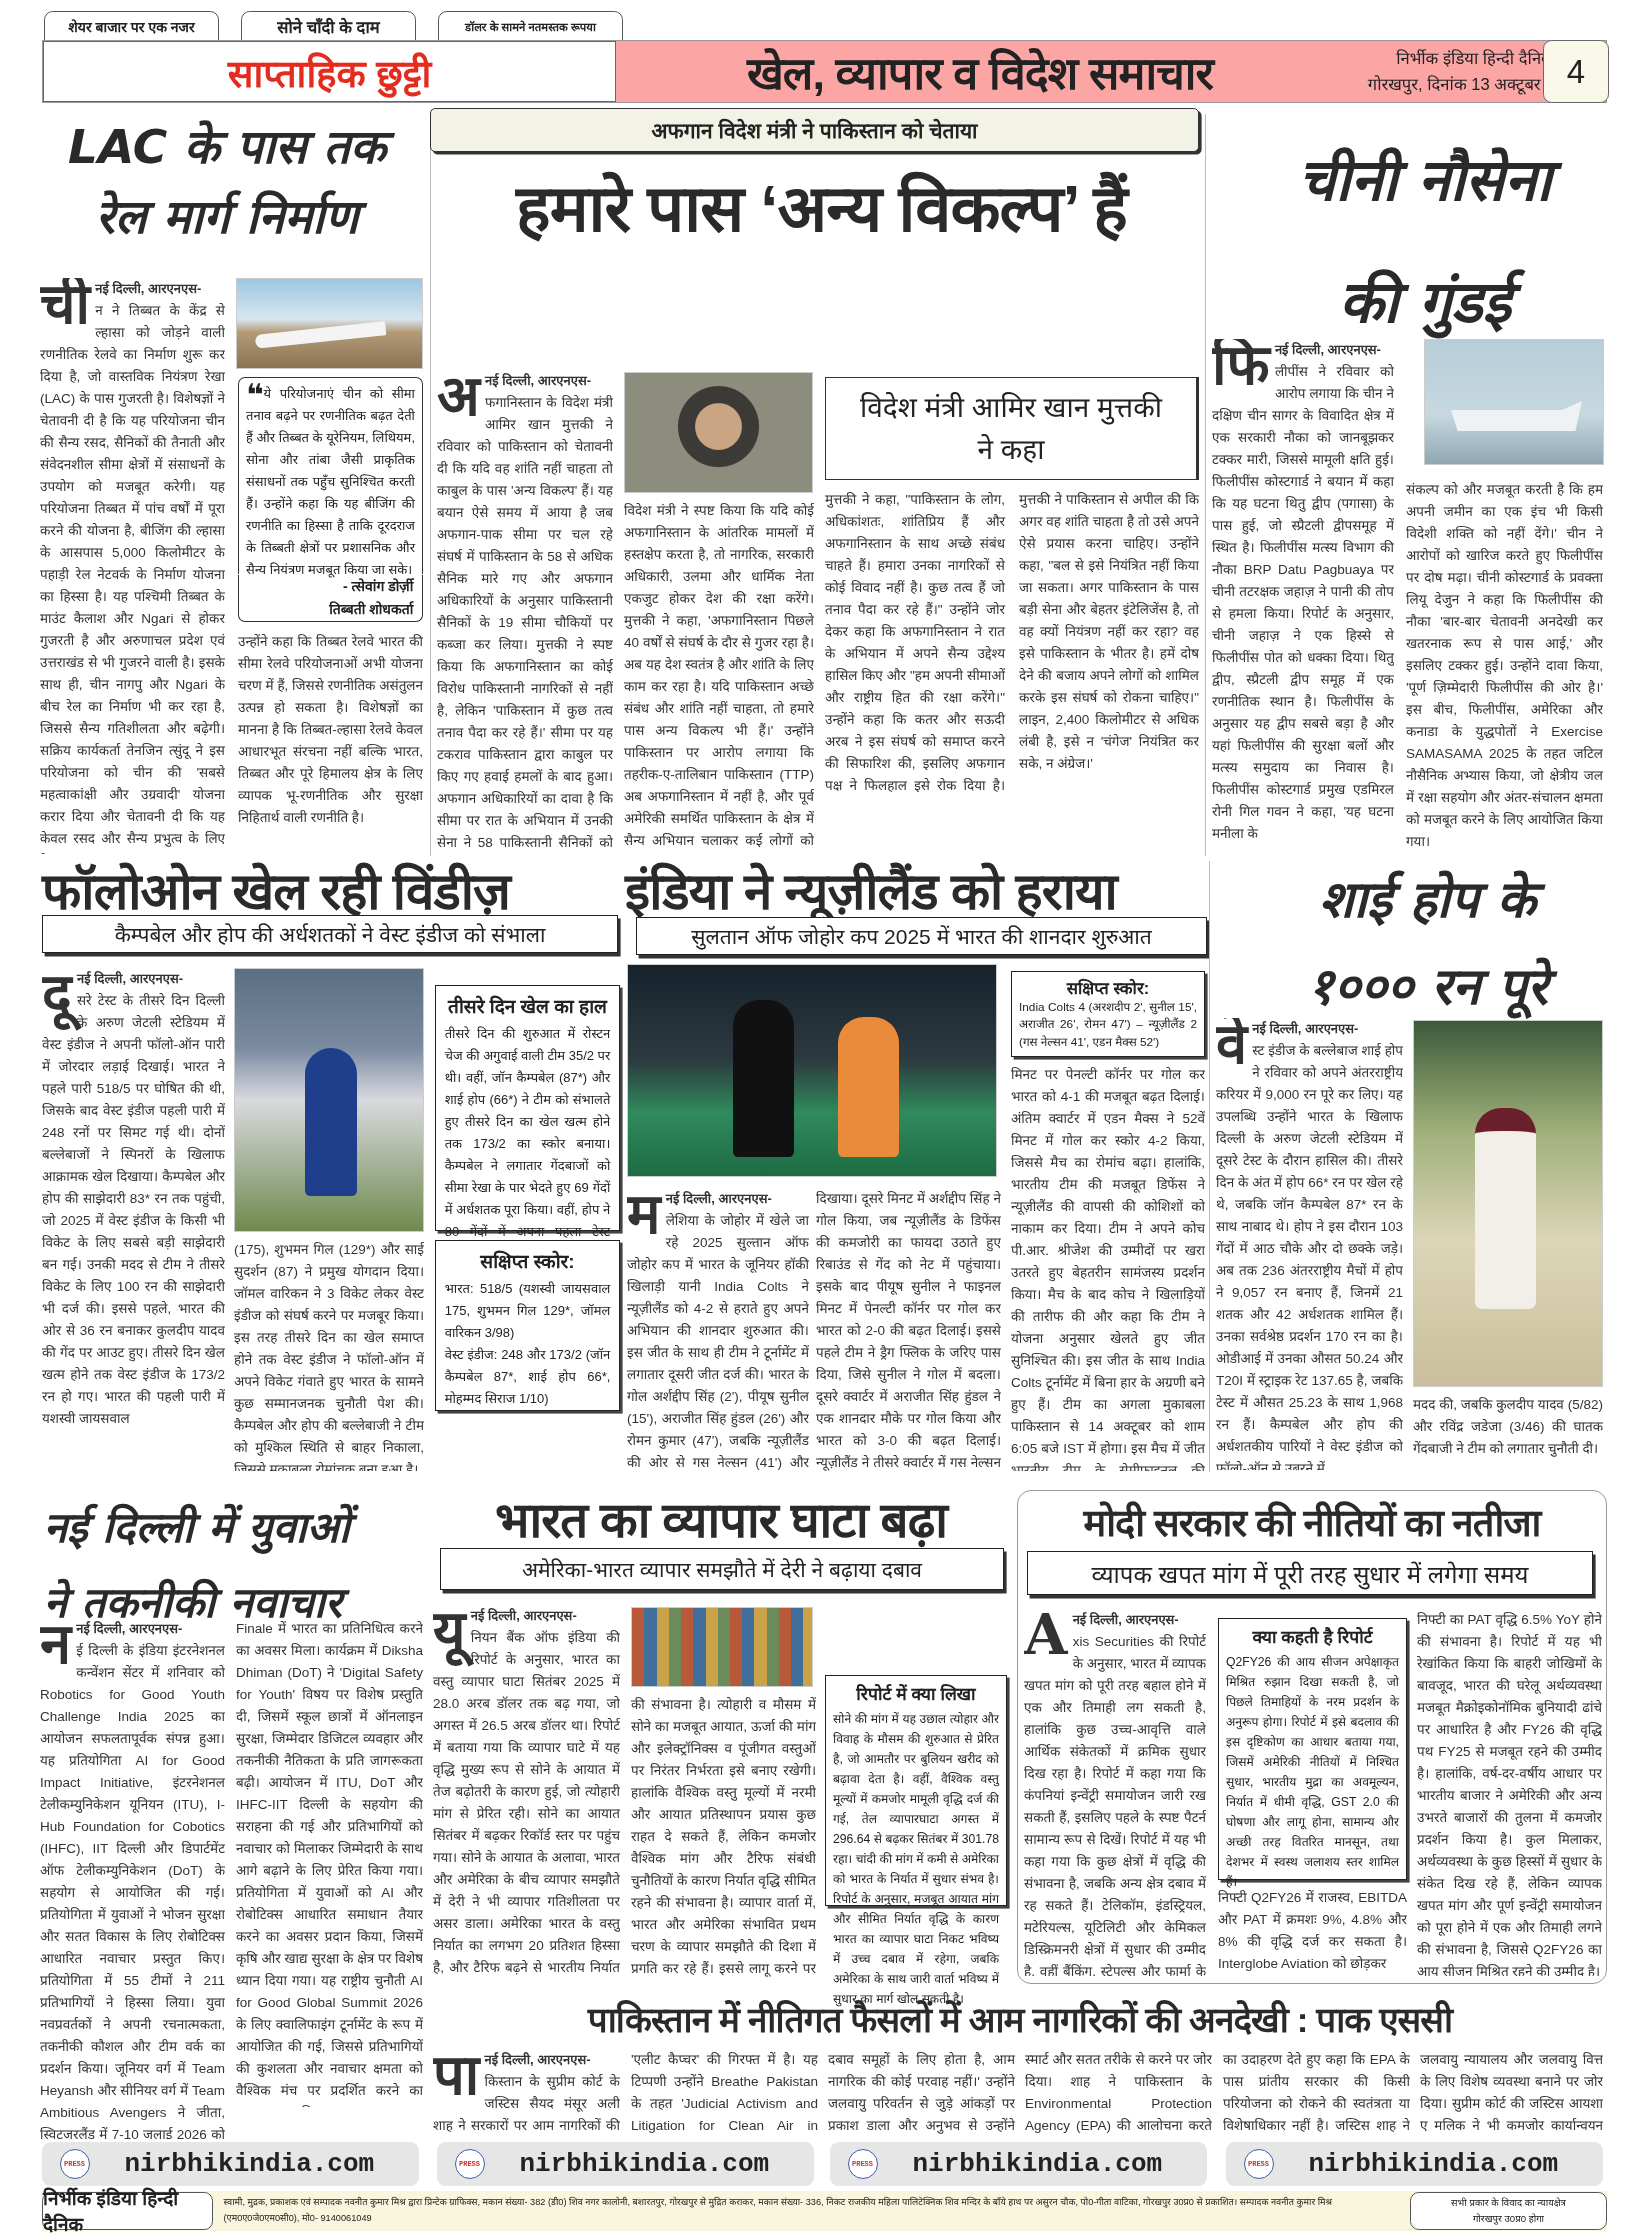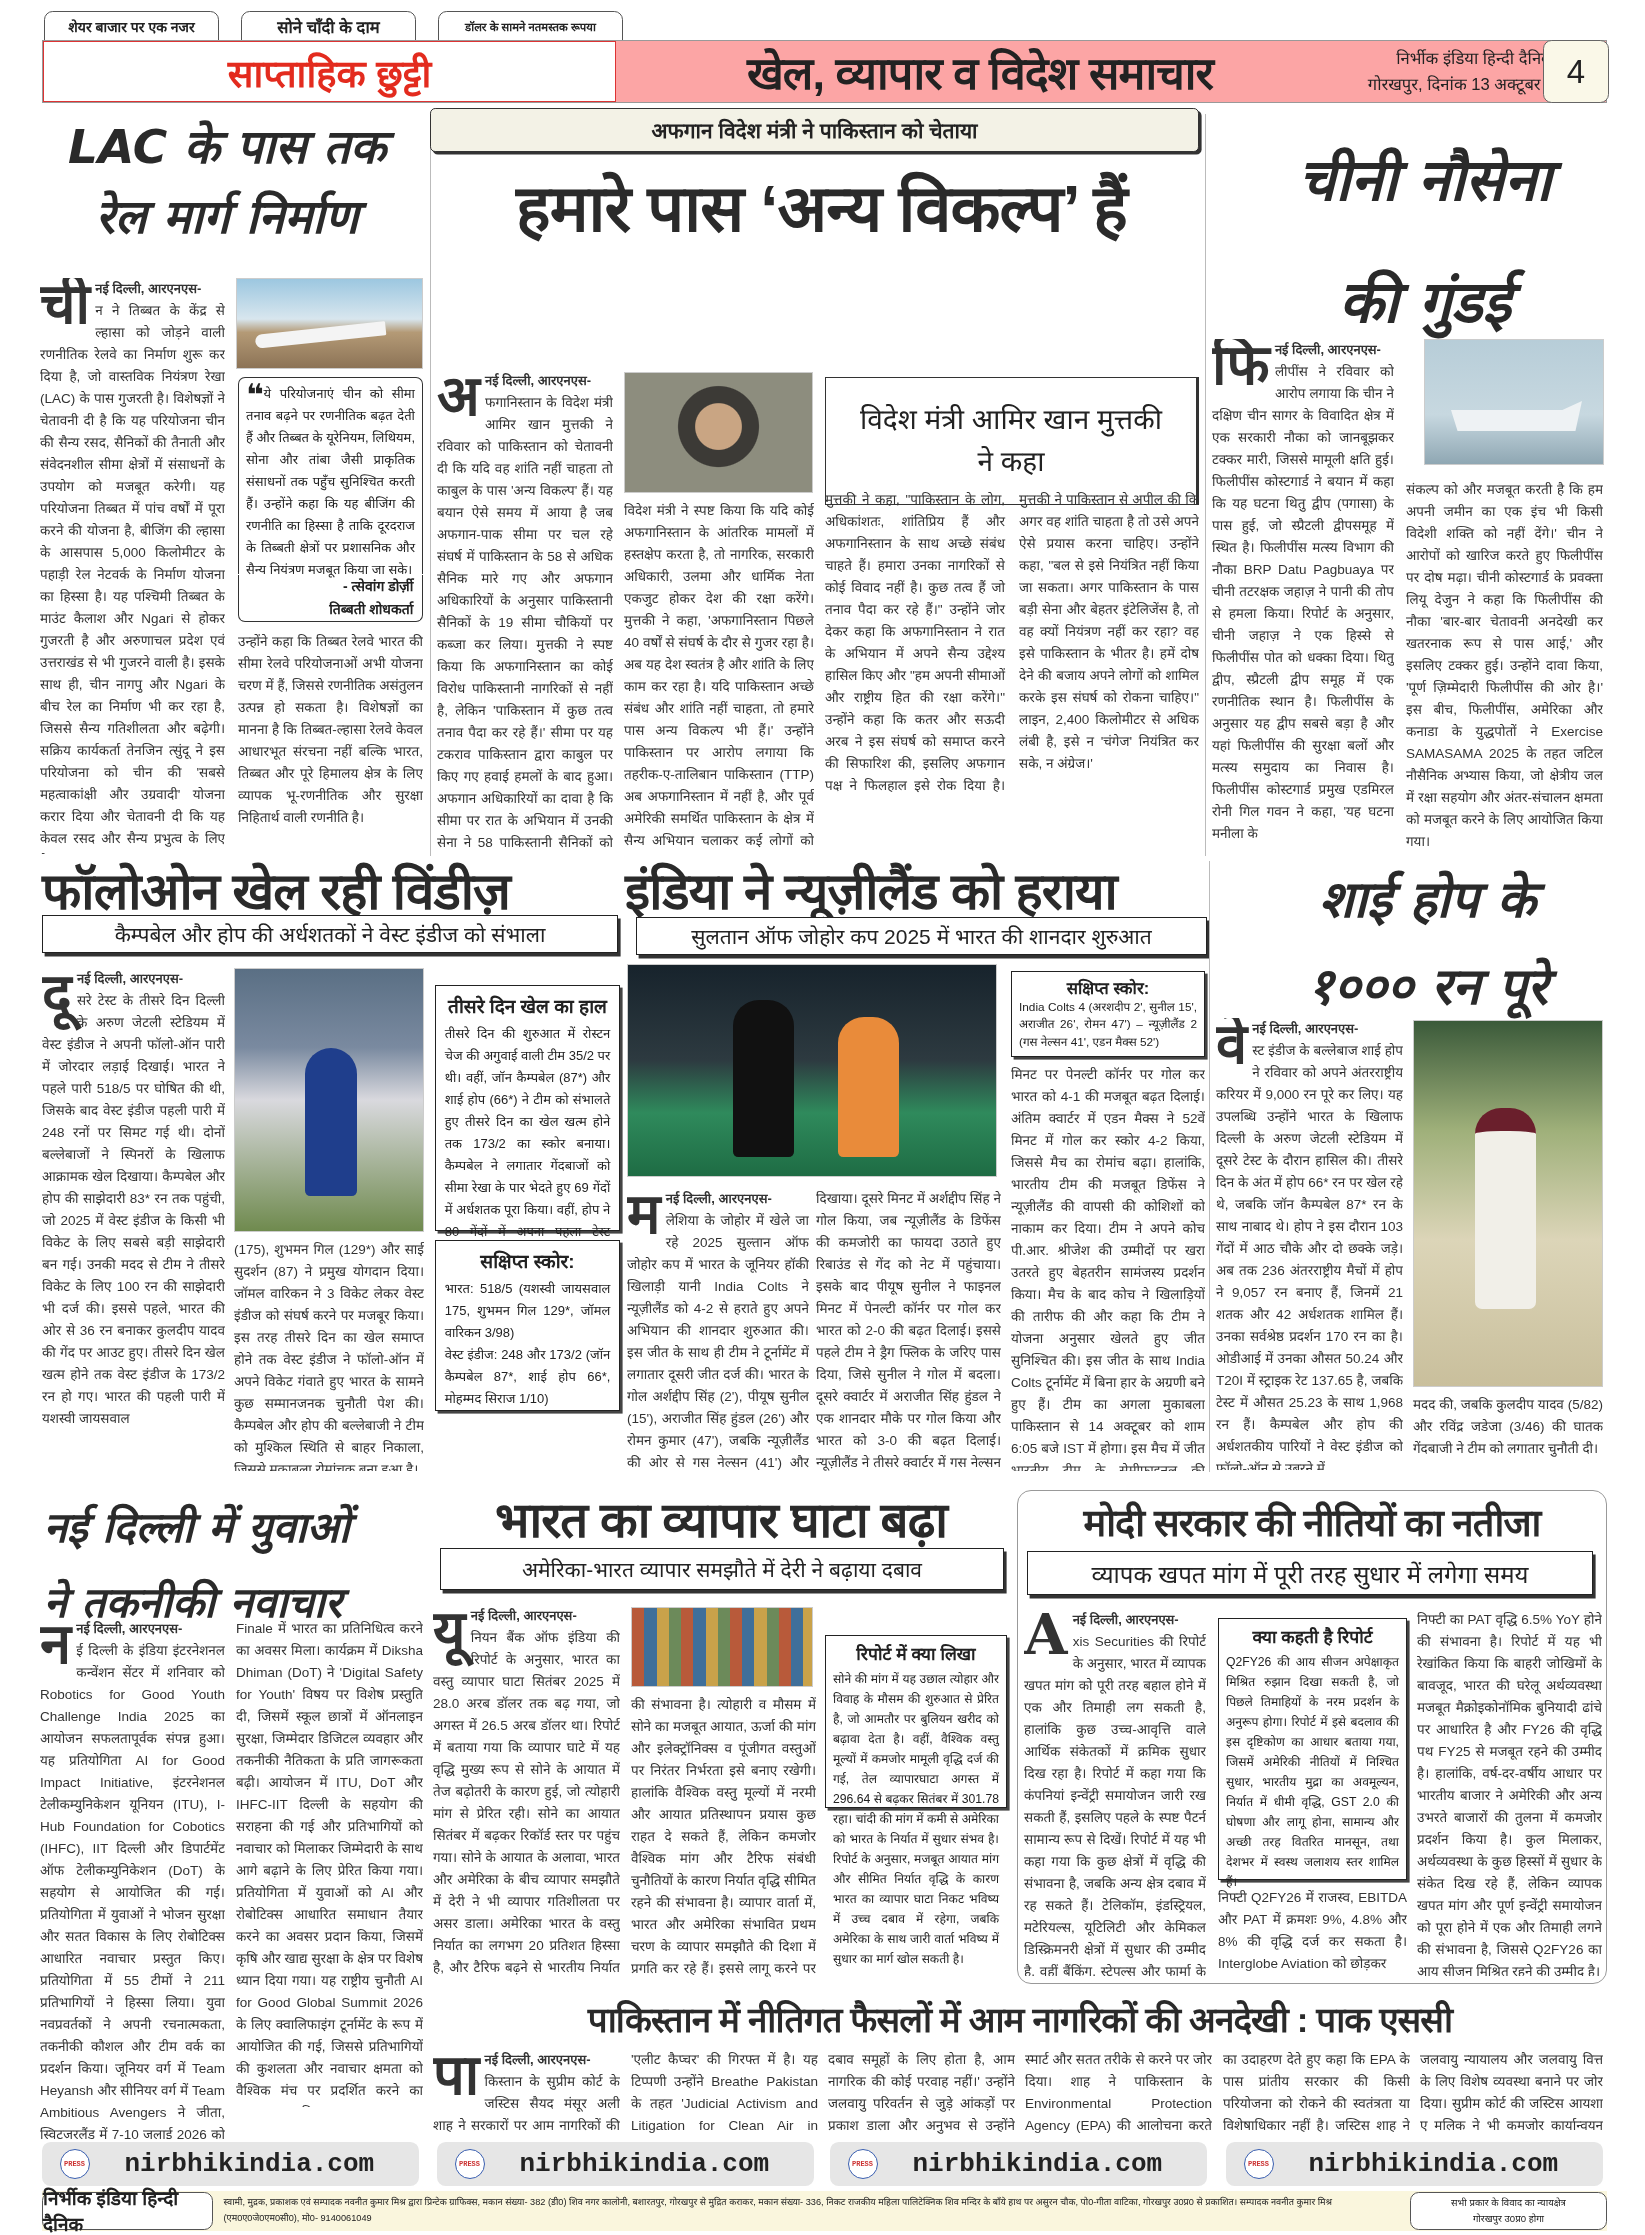--- a/index.html
+++ b/index.html
@@ -84,21 +84,21 @@
 </div>
 <div class="abs col" style="left:437px;top:370px;width:176px;height:480px">
   <span class="dropcap">अ</span>
   <div class="dateline">नई दिल्ली, आरएनएस-</div>
   <span>फगानिस्तान के विदेश मंत्री आमिर खान मुत्तकी ने रविवार को पाकिस्तान को चेतावनी दी कि यदि वह शांति नहीं चाहता तो काबुल के पास 'अन्य विकल्प' हैं। यह बयान ऐसे समय में आया है जब अफगान-पाक सीमा पर चल रहे संघर्ष में पाकिस्तान के 58 से अधिक सैनिक मारे गए और अफगान अधिकारियों के अनुसार पाकिस्तानी सैनिकों के 19 सीमा चौकियों पर कब्जा कर लिया। मुत्तकी ने स्पष्ट किया कि अफगानिस्तान का कोई विरोध पाकिस्तानी नागरिकों से नहीं है, लेकिन 'पाकिस्तान में कुछ तत्व तनाव पैदा कर रहे हैं।' सीमा पर यह टकराव पाकिस्तान द्वारा काबुल पर किए गए हवाई हमलों के बाद हुआ। अफगान अधिकारियों का दावा है कि सीमा पर रात के अभियान में उनकी सेना ने 58 पाकिस्तानी सैनिकों को मार गिराया, जबकि पाकिस्तान ने इस संख्या को 23 बताया। पाकिस्तानी मीडिया और अल-जज़ीरा के अनुसार पाकिस्तान ने सीमा पर 19 अफगानी पोस्ट के जेल में लिए।</span>
 </div>
 <div class="abs photo" style="left:624px;top:372px;width:189px;height:121px;background:radial-gradient(circle at 50% 45%,#c9a583 0 20%,#3c3a36 21% 35%,#8d8d7e 36% 100%)"></div>
 <div class="abs col" style="left:624px;top:500px;width:190px;height:349px">
   <span>विदेश मंत्री ने स्पष्ट किया कि यदि कोई अफगानिस्तान के आंतरिक मामलों में हस्तक्षेप करता है, तो नागरिक, सरकारी अधिकारी, उलमा और धार्मिक नेता एकजुट होकर देश की रक्षा करेंगे। मुत्तकी ने कहा, 'अफगानिस्तान पिछले 40 वर्षों से संघर्ष के दौर से गुजर रहा है। अब यह देश स्वतंत्र है और शांति के लिए काम कर रहा है। यदि पाकिस्तान अच्छे संबंध और शांति नहीं चाहता, तो हमारे पास अन्य विकल्प भी हैं।' उन्होंने पाकिस्तान पर आरोप लगाया कि तहरीक-ए-तालिबान पाकिस्तान (TTP) अब अफगानिस्तान में नहीं है, और पूर्व अमेरिकी समर्थित पाकिस्तान के क्षेत्र में सैन्य अभियान चलाकर कई लोगों को विस्थापित किया। मुत्तकी ने कहा, 'अफगानिस्तान-पाकिस्तान सीमा, यानी डूरंड</span>
 </div>
-<div class="abs" style="left:825px;top:377px;width:374px;height:128px;border:1.7px solid #333;border-right-width:3.5px;display:flex;align-items:center;justify-content:center;text-align:center;font-size:28px;line-height:42px;padding:0 26px">विदेश मंत्री आमिर खान मुत्तकी ने कहा</div>
+<div class="abs" style="left:825px;top:377px;width:374px;height:103px;border:1.7px solid #333;border-right-width:3.5px;display:flex;align-items:center;justify-content:center;text-align:center;font-size:28px;line-height:42px;padding:0 26px">विदेश मंत्री आमिर खान मुत्तकी ने कहा</div>
 <div class="abs col" style="left:825px;top:489px;width:374px;height:360px;column-count:2;column-gap:14px">
   <span>मुत्तकी ने कहा, "पाकिस्तान के लोग, अधिकांशतः, शांतिप्रिय हैं और अफगानिस्तान के साथ अच्छे संबंध चाहते हैं। हमारा उनका नागरिकों से कोई विवाद नहीं है। कुछ तत्व हैं जो तनाव पैदा कर रहे हैं।" उन्होंने जोर देकर कहा कि अफगानिस्तान ने रात के अभियान में अपने सैन्य उद्देश्य हासिल किए और "हम अपनी सीमाओं और राष्ट्रीय हित की रक्षा करेंगे।" उन्होंने कहा कि कतर और सऊदी अरब ने इस संघर्ष को समाप्त करने की सिफारिश की, इसलिए अफगान पक्ष ने फिलहाल इसे रोक दिया है। मुत्तकी ने पाकिस्तान से अपील की कि अगर वह शांति चाहता है तो उसे अपने ऐसे प्रयास करना चाहिए। उन्होंने कहा, "बल से इसे नियंत्रित नहीं किया जा सकता। अगर पाकिस्तान के पास बड़ी सेना और बेहतर इंटेलिजेंस है, तो वह क्यों नियंत्रण नहीं कर रहा? वह इसे पाकिस्तान के भीतर है। हमें दोष देने की बजाय अपने लोगों को शामिल करके इस संघर्ष को रोकना चाहिए।" लाइन, 2,400 किलोमीटर से अधिक लंबी है, इसे न 'चंगेज' नियंत्रित कर सके, न अंग्रेज।'</span>
 </div>
 
 <div class="vline" style="left:1205px;top:114px;height:742px"></div>
 
 <div class="abs hand" style="left:1205px;top:119px;width:440px;font-size:58px;line-height:122px">
   <div>चीनी नौसेना</div>
   <div>की गुंडई</div>
 </div>
@@ -195,21 +195,21 @@
 <div class="abs subbox" style="left:440px;top:1548px;width:564px;height:42px;font-size:21px">अमेरिका-भारत व्यापार समझौते में देरी ने बढ़ाया दबाव</div>
 <div class="abs col" style="left:433px;top:1605px;width:187px;height:377px">
   <span class="dropcap">यू</span>
   <div class="dateline">नई दिल्ली, आरएनएस-</div>
   <span>नियन बैंक ऑफ इंडिया की रिपोर्ट के अनुसार, भारत का वस्तु व्यापार घाटा सितंबर 2025 में 28.0 अरब डॉलर तक बढ़ गया, जो अगस्त में 26.5 अरब डॉलर था। रिपोर्ट में बताया गया कि व्यापार घाटे में यह वृद्धि मुख्य रूप से सोने के आयात में तेज बढ़ोतरी के कारण हुई, जो त्योहारी मांग से प्रेरित रही। सोने का आयात सितंबर में बढ़कर रिकॉर्ड स्तर पर पहुंच गया। सोने के आयात के अलावा, भारत और अमेरिका के बीच व्यापार समझौते में देरी ने भी व्यापार गतिशीलता पर असर डाला। अमेरिका भारत के वस्तु निर्यात का लगभग 20 प्रतिशत हिस्सा है, और टैरिफ बढ़ने से भारतीय निर्यात पर दबाव पड़ सकता है। आगामी महीनों में व्यापार घाटा ऊंचा बना रहेगा</span>
 </div>
 <div class="abs photo" style="left:631px;top:1607px;width:182px;height:80px;background:repeating-linear-gradient(90deg,#b85a3a 0 12.2px,#3f6f9a 12.2px 24.5px,#c9a24a 24.5px 37px,#6c8a5a 37px 49px)"></div>
 <div class="abs col" style="left:631px;top:1694px;width:185px;height:288px">
   <span>की संभावना है। त्योहारी व मौसम में सोने का मजबूत आयात, ऊर्जा की मांग और इलेक्ट्रॉनिक्स व पूंजीगत वस्तुओं पर निरंतर निर्भरता इसे बनाए रखेगी। हालांकि वैश्विक वस्तु मूल्यों में नरमी और आयात प्रतिस्थापन प्रयास कुछ राहत दे सकते हैं, लेकिन कमजोर वैश्विक मांग और टैरिफ संबंधी चुनौतियों के कारण निर्यात वृद्धि सीमित रहने की संभावना है। व्यापार वार्ता में, भारत और अमेरिका संभावित प्रथम चरण के व्यापार समझौते की दिशा में प्रगति कर रहे हैं। इससे लागू करने पर टैरिफ</span>
 </div>
-<div class="abs box" style="left:825px;top:1635px;width:182px;height:173px;padding:5.2px 7px">
+<div class="abs box" style="left:825px;top:1675px;width:182px;height:231px;padding:5.2px 7px">
   <h4 style="font-size:17.5px">रिपोर्ट में क्या लिखा</h4>
   <p style="font-size:12.2px;line-height:20px">सोने की मांग में यह उछाल त्योहार और विवाह के मौसम की शुरुआत से प्रेरित है, जो आमतौर पर बुलियन खरीद को बढ़ावा देता है। वहीं, वैश्विक वस्तु मूल्यों में कमजोर मामूली वृद्धि दर्ज की गई, तेल व्यापारघाटा अगस्त में 296.64 से बढ़कर सितंबर में 301.78 रहा। चांदी की मांग में कमी से अमेरिका को भारत के निर्यात में सुधार संभव है। रिपोर्ट के अनुसार, मजबूत आयात मांग और सीमित निर्यात वृद्धि के कारण भारत का व्यापार घाटा निकट भविष्य में उच्च दबाव में रहेगा, जबकि अमेरिका के साथ जारी वार्ता भविष्य में सुधार का मार्ग खोल सकती है।</p>
 </div>
 
 <div class="abs" style="left:1017px;top:1490px;width:590px;height:494px;border:1.7px solid #999;border-radius:14px"></div>
 <div class="abs bighead" style="left:1022px;top:1499px;width:580px;font-size:38px;line-height:49px;text-align:center">मोदी सरकार की नीतियों का नतीजा</div>
 <div class="abs subbox" style="left:1027px;top:1551px;width:566px;height:44px;font-size:24px">व्यापक खपत मांग में पूरी तरह सुधार में लगेगा समय</div>
 <div class="abs col" style="left:1024px;top:1609px;width:182px;height:367px">
   <span class="dropcap">A</span>
   <div class="dateline">नई दिल्ली, आरएनएस-</div>

